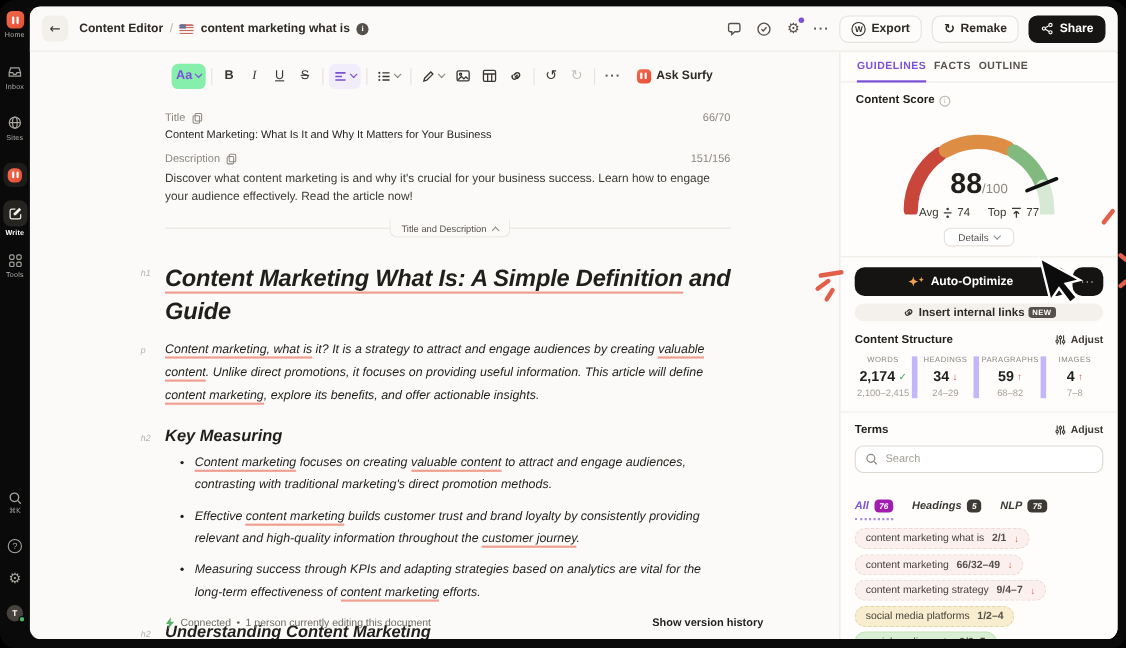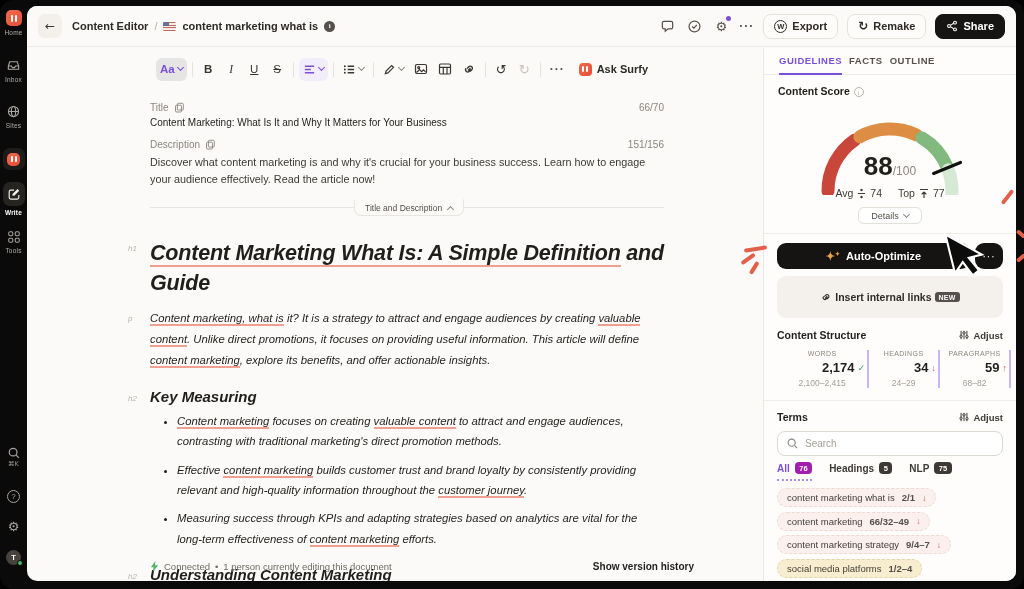--- a/index.html
+++ b/index.html
@@ -38,21 +38,21 @@
   .dots{font-size:12px;font-weight:bold;color:#55504b;letter-spacing:1px;}
   .btn{display:flex;align-items:center;gap:5px;height:25px;padding:0 10px;border-radius:8px;border:1px solid #e5e1db;
        background:#fdfcfb;font-size:11px;font-weight:bold;color:#2e2b27;}
   .btn.dark{background:#171513;border-color:#171513;color:#fff;}
   .wmark{width:13px;height:13px;border:1.3px solid #2e2b27;border-radius:50%;font-size:7.5px;display:flex;align-items:center;justify-content:center;font-weight:bold;}
   .spin{font-family:"DejaVu Sans",sans-serif;font-size:12px;line-height:1;}
   
   .editor{position:absolute;top:42px;left:0;width:736px;bottom:0;}
   .tbar{position:absolute;top:8px;left:129px;width:492px;height:26px;display:flex;align-items:center;gap:2px;color:#3a3733;}
   .tb{height:23px;min-width:21px;padding:0 4px;border-radius:6px;display:flex;align-items:center;justify-content:center;gap:3px;font-size:11.5px;}
-  .tb.pur{color:#7b4fd8;background:#e5e5e5;font-weight:bold;}
+  .tb.pur{color:#7b4fd8;background:#86efac;font-weight:bold;}
   .tb.purbg{background:#f2edfb;}
   .tdiv{width:1px;height:15px;background:#e6e2dc;margin:0 3px;}
   .chev{width:5px;height:5px;border-right:1.4px solid #8d8881;border-bottom:1.4px solid #8d8881;transform:rotate(45deg);margin-top:-3px;}
   .chev.up{transform:rotate(-135deg);margin-top:3px;}
   .tb b{font-weight:bold;}.tb .it{font-style:italic;font-family:"Liberation Serif",serif;}
   .tb .un{text-decoration:underline;}.tb .st{text-decoration:line-through;}
   .tb.mut{color:#c8c3bc;}
   .uglyph{font-family:"DejaVu Sans",sans-serif;font-size:13px;}
   .ask{margin-left:auto;display:flex;align-items:center;gap:5px;font-size:11px;font-weight:bold;color:#2e2b27;}
   .minisurf{width:13px;height:13px;border-radius:4px;}
@@ -96,40 +96,40 @@
   .avgrow{display:flex;justify-content:center;gap:16px;font-size:10.5px;color:#3d3a35;margin-top:-8px;}
   .avgrow .mi{display:flex;align-items:center;gap:4px;}
   .details{width:64px;height:17px;margin:8px auto 9px;border:1px solid #e3dfd9;border-radius:6px;background:#fff;
            display:flex;align-items:center;justify-content:center;gap:5px;font-size:9px;color:#55504b;}
   .sec2{padding:9px 13px 0;}
   .aorow{display:flex;gap:5px;}
   .aobtn{flex:1;height:26px;border-radius:9px;background:#161412;color:#fff;font-size:11px;font-weight:bold;
          display:flex;align-items:center;justify-content:center;gap:6px;}
   .spark{color:#eda24e;font-size:11px;}
   .aomore{width:28px;height:26px;border-radius:9px;background:#161412;color:#fff;display:flex;align-items:center;justify-content:center;font-size:10px;letter-spacing:1px;}
-  .inslink{margin-top:7px;height:42px;border-radius:9px;background:#f4f1ec;display:flex;align-items:center;justify-content:center;gap:3px;
+  .inslink{margin-top:7px;height:16px;border-radius:9px;background:#f4f1ec;display:flex;align-items:center;justify-content:center;gap:3px;
            font-size:10.5px;font-weight:bold;color:#2e2b28;}
   .newb{background:#55504a;color:#fff;font-size:7px;font-weight:bold;border-radius:3px;padding:1.5px 4px;letter-spacing:.3px;}
   .sec3{padding:11px 13px 12px;border-bottom:1px solid #f0ece7;}
   .secrow{display:flex;align-items:center;}
   .adjust{margin-left:auto;display:flex;align-items:center;gap:4px;font-size:9.5px;font-weight:bold;color:#3d3a35;}
   .stats{display:flex;margin-top:9px;}
   .stat{flex:1;text-align:center;padding:0 2px;}
-  .stat + .stat{border-left:2px solid #c4b5fd;}
+  .stat + .stat{border-left:5px solid #c4b5fd;}
   .slabel{font-size:7px;color:#8b867f;letter-spacing:.4px;}
-  .sval{font-size:13px;font-weight:bold;color:#211f1c;margin-top:3px;display:flex;align-items:center;justify-content:center;gap:3px;margin-left:43px;}
+  .sval{font-size:13px;font-weight:bold;color:#211f1c;margin-top:3px;display:flex;align-items:center;justify-content:center;gap:3px;}
   .glyph{font-size:9px;font-weight:normal;}
   .g-ok{color:#3f9e57;}.g-bad{color:#d05545;}
   .srange{font-size:8.5px;color:#a49e96;margin-top:3px;}
   .sec4{padding:10px 13px 0;flex:1;overflow:hidden;}
   .search{position:relative;margin-top:8px;height:25px;border:1px solid #ddd8d1;border-radius:8px;background:#fff;}
   .search input{position:absolute;inset:0;border:0;background:transparent;outline:none;padding-left:27px;font-size:10px;color:#3d3a35;font-family:"Liberation Sans",sans-serif;}
   .search input::placeholder{color:#a49e96;}
   .search .mg{position:absolute;left:8px;top:5px;}
-  .ttabs{display:flex;align-items:flex-end;gap:17px;margin-top:6px;}
+  .ttabs{display:flex;align-items:flex-end;gap:17px;margin-top:24px;font-style:italic;}
   .ttab{display:flex;align-items:center;gap:5px;font-size:10px;font-weight:bold;color:#3d3a35;padding-bottom:5px;border-bottom:2px dotted transparent;}
   .ttab.on{color:#7b4fd8;border-bottom-color:#a98ee8;}
   .tbadge{border-radius:4px;padding:1.5px 4.5px;font-size:7.5px;font-weight:bold;background:#3d3a35;color:#fff;}
   .ttab.on .tbadge{background:#a21caf;}
   .chips{display:flex;flex-direction:column;gap:4.5px;margin-top:7px;}
   .chip{display:flex;align-items:center;gap:7px;align-self:flex-start;height:19px;padding:0 9px;border-radius:10px;font-size:9.5px;color:#46403b;}
   .chip .cnt{font-weight:bold;color:#55504a;}
   .chip .arr{color:#d05545;font-size:8.5px;}
   .c-red{background:#fbf0ed;border:1px dashed #eed9d3;}
   .c-yellow{background:#f8edcf;border:1px dashed #e5d5a6;}

